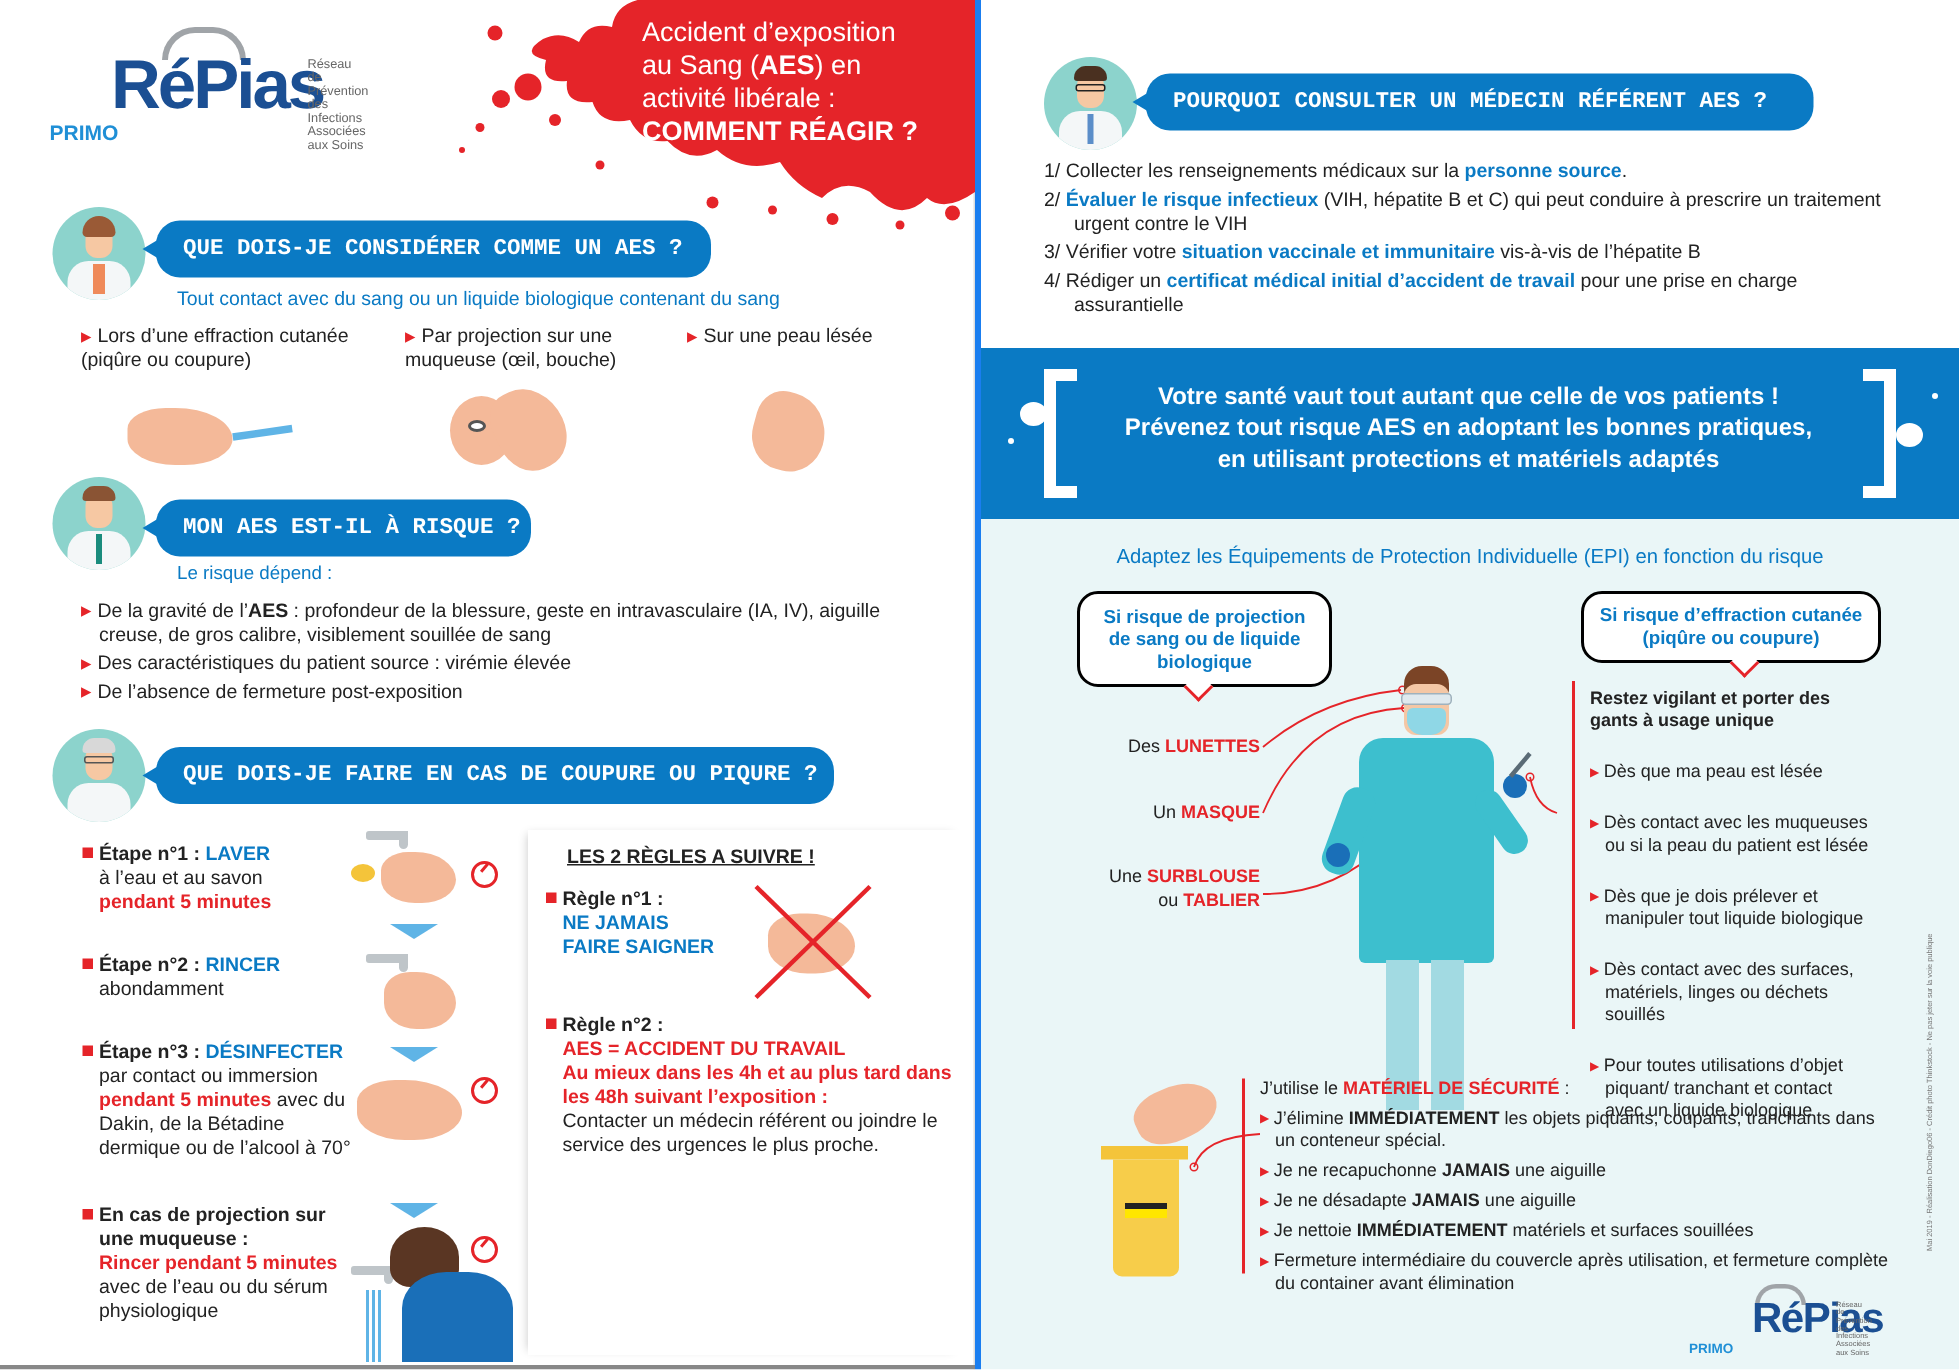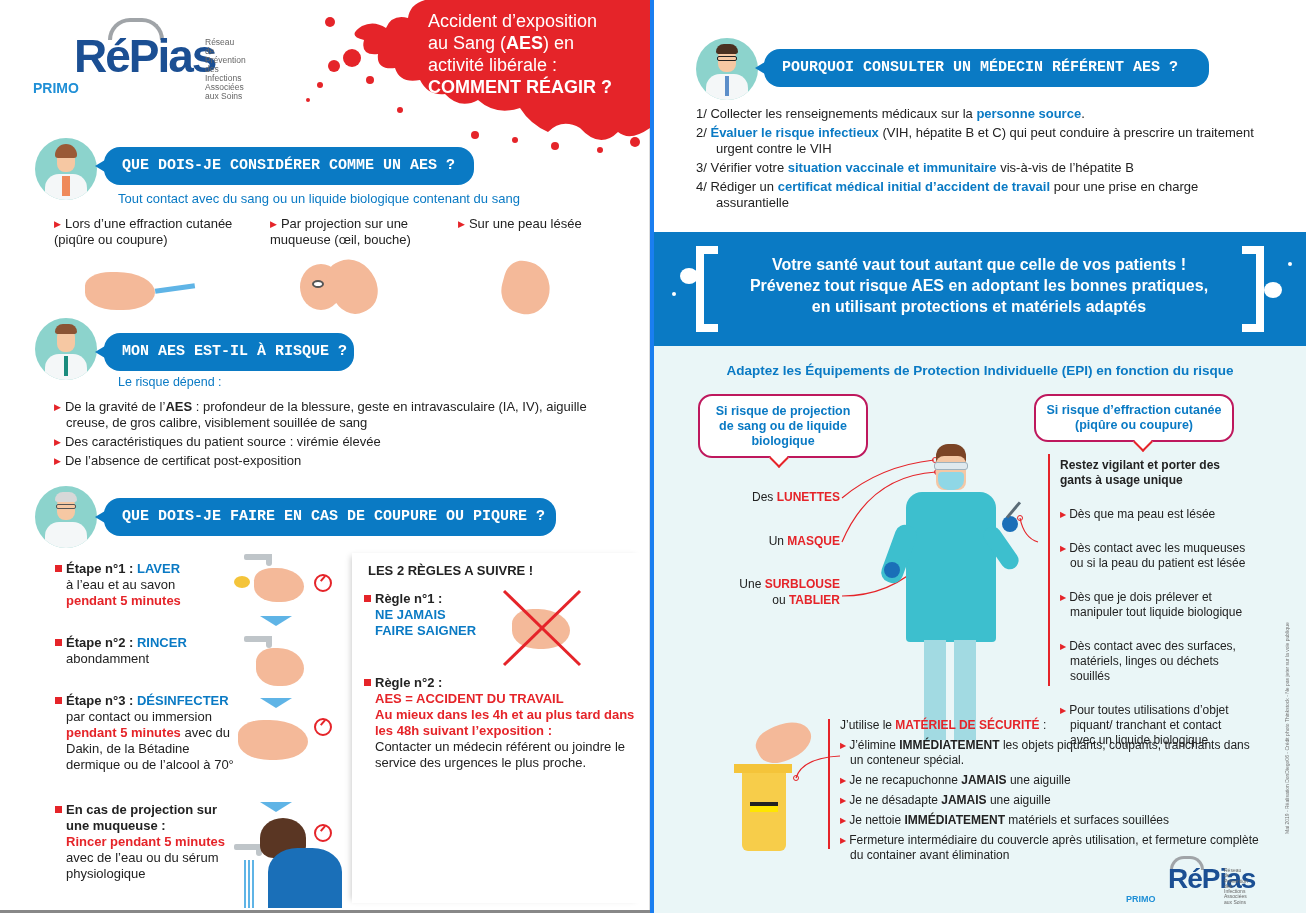--- a/index.html
+++ b/index.html
@@ -51,22 +51,22 @@
   
   .right-list { position: absolute; left: 42px; top: 106px; width: 560px; font-size: 13px; line-height: 16px; }
   .right-list .item { margin-bottom: 3px; padding-left: 20px; text-indent: -20px; }
   .banner { position: absolute; left: 0; top: 232px; width: 652px; height: 114px; background: #0a7ac4; }
   .bracket { position: absolute; top: 14px; width: 22px; height: 86px; border: 8px solid #fff; }
   .bracket.l { left: 42px; border-right: none; }
   .bracket.r { right: 42px; border-left: none; }
   .banner-text { position: absolute; left: 70px; top: 22px; width: 510px; text-align: center; color: #fff; font-weight: bold; font-size: 16px; line-height: 21px; }
   .splat { position: absolute; background: #fff; border-radius: 50%; }
   .epi-area { position: absolute; left: 0; top: 346px; width: 652px; height: 567px; background: #eaf6f7; }
-  .epi-title { position: absolute; left: 0; top: 17px; width: 652px; text-align: center; color: #0a7ac4; font-weight: bold; font-size: 13.5px; }
-  .callout { position: absolute; background: #fff; border: 2px solid #be185d; border-radius: 14px; color: #0a7ac4; font-weight: bold; font-size: 12.5px; line-height: 15px; text-align: center; }
+  .epi-title { position: absolute; left: 0; top: 17px; width: 652px; text-align: center; color: #0a7ac4; font-weight: normal; font-size: 13.5px; }
+  .callout { position: absolute; background: #fff; border: 2px solid #000000; border-radius: 14px; color: #0a7ac4; font-weight: bold; font-size: 12.5px; line-height: 15px; text-align: center; margin-left: 20px; }
   .callout::after { content: ""; position: absolute; bottom: -9px; width: 12px; height: 12px; background: #fff; border-right: 2px solid #e52429; border-bottom: 2px solid #e52429; transform: rotate(45deg); }
   .callout.l::after { left: 72px; }
   .callout.r::after { left: 100px; }
   .label-r { position: absolute; font-size: 12px; text-align: right; color: #222; }
   .label-r .r { color: #e52429; font-weight: bold; }
   .vline { position: absolute; width: 2px; background: #e52429; }
   .glove-list { position: absolute; font-size: 12px; line-height: 15px; color: #222; }
   .glove-list .item { margin-top: 19px; padding-left: 10px; text-indent: -10px; }
   .glove-list .item::before { content: "▶"; color: #e52429; font-size: 8px; margin-right: 3px; vertical-align: 1px; }
   .sec-list { position: absolute; font-size: 12px; line-height: 15px; color: #222; }
@@ -146,21 +146,21 @@
     <div class="head"></div>
     <div class="hair" style="background:#8a5434;"></div>
     <div class="tie" style="background:#1a8c7d;"></div>
   </div>
   <div class="bubble" style="left:104px; top:333px; width:250px;">MON AES EST-IL À RISQUE ?</div>
   <div class="sub-blue" style="left:118px; top:375px; font-size:12.5px;">Le risque dépend :</div>
 
   <div class="txt" style="left:54px; top:399px; width:540px;">
     <div class="bullet" style="padding-left:12px; text-indent:-12px; margin-bottom:3px;"><span>De la gravité de l’</span><b>AES</b><span> : profondeur de la blessure, geste en intravasculaire (IA, IV), aiguille creuse, de gros calibre, visiblement souillée de sang</span></div>
     <div class="bullet" style="margin-bottom:3px;"><span>Des caractéristiques du patient source : virémie élevée</span></div>
-    <div class="bullet"><span>De l’absence de certificat post-exposition</span></div>
+    <div class="bullet"><span>De l’absence de fermeture post-exposition</span></div>
   </div>
 
   <div class="avatar" style="left:35px; top:486px;">
     <div class="coat"></div>
     <div class="head"></div>
     <div class="hair" style="background:#d8d8d8;"></div>
     <div style="position:absolute; left:21px; top:18px; width:20px; height:5px; border:1.5px solid #555; border-radius:2px;"></div>
   </div>
   <div class="bubble" style="left:104px; top:498px; width:452px;">QUE DOIS-JE FAIRE EN CAS DE COUPURE OU PIQURE ?</div>
 
@@ -196,21 +196,21 @@
     <div class="hand" style="left:6px; top:172px; width:70px; height:40px;"></div>
     <div class="arrow-down" style="left:28px; top:254px;"></div>
     <div class="timer" style="left:82px; top:276px;"></div>
     <div class="faucet" style="left:2px; top:296px;"></div>
     <div style="position:absolute; left:28px; top:270px; width:46px; height:40px; background:#5a3623; border-radius:50% 50% 30% 30%;"></div>
     <div style="position:absolute; left:36px; top:300px; width:74px; height:60px; background:#1a6fb8; border-radius:40% 40% 0 0;"></div>
     <div style="position:absolute; left:12px; top:312px; width:12px; height:48px; background:repeating-linear-gradient(90deg,#5fb4e6 0 2px,transparent 2px 4px);"></div>
   </div>
 
   <div class="rules-box">
-    <div class="txt bold" style="left:16px; top:10px;">LES 2 RÈGLES A SUIVRE !</div>
+    <div class="txt bold" style="left:26px; top:10px;text-decoration:underline;">LES 2 RÈGLES A SUIVRE !</div>
     <div class="txt" style="left:12px; top:38px; width:140px;">
       <div class="sq bold">Règle n°1 :</div>
       <div class="blue" style="padding-left:11px;">NE JAMAIS</div>
       <div class="blue" style="padding-left:11px;">FAIRE SAIGNER</div>
     </div>
     <div class="illus" style="left:150px; top:36px; width:80px; height:78px;">
       <div class="hand" style="left:10px; top:20px; width:58px; height:40px;"></div>
       <svg width="80" height="78" style="position:absolute;left:0;top:0;">
           <line x1="2" y1="2" x2="78" y2="76" stroke="#e52429" stroke-width="3"></line>
           <line x1="78" y1="2" x2="2" y2="76" stroke="#e52429" stroke-width="3"></line>

